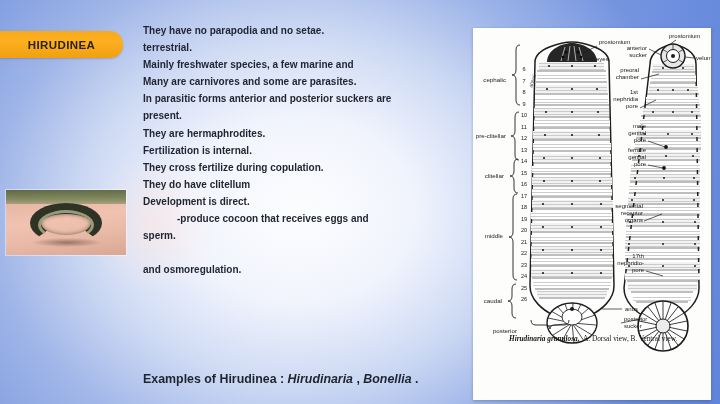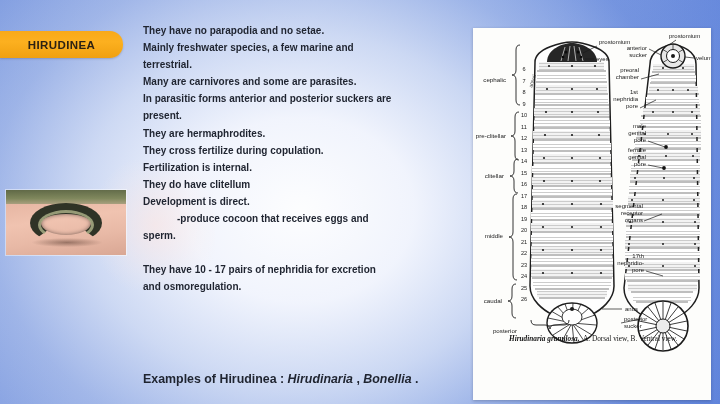--- a/index.html
+++ b/index.html
@@ -173,34 +173,33 @@
 
   <div id="photo">
     <div class="green-top"></div>
     <div class="leech"></div>
     <div class="leech-stripe"></div>
     <div class="shadow"></div>
   </div>
 
   <div id="bodytext">
     <div class="line">They have no parapodia and no setae.</div>
+    <div class="line">terrestrial.</div>
     <div class="line">Mainly freshwater species, a few marine and</div>
-    <div class="line">terrestrial.</div>
     <div class="line">Many are carnivores and some are parasites.</div>
     <div class="line">In parasitic forms anterior and posterior suckers are</div>
     <div class="line">present.</div>
     <div class="line">They are hermaphrodites.</div>
+    <div class="line">Fertilization is internal.</div>
     <div class="line">They cross fertilize during copulation.</div>
-    <div class="line">Fertilization is internal.</div>
     <div class="line">They do have clitellum</div>
     <div class="line">Development is direct.</div>
     <div class="line indent">-produce cocoon that receives eggs and</div>
     <div class="line">sperm.</div>
     <div class="gap"></div>
-    <div class="line">They have 10 - 17 pairs of nephridia for excretion</div>
     <div class="line">and osmoregulation.</div>
   </div>
 
   <div id="examples">
     <span>Examples of Hirudinea  : </span><span class="ital">Hirudinaria</span><span> , </span><span class="ital">Bonellia</span><span> .</span>
   </div>
 
   <div id="figure">
     <svg width="238" height="328" viewBox="0 0 238 328" xmlns="http://www.w3.org/2000/svg">
       <defs>

